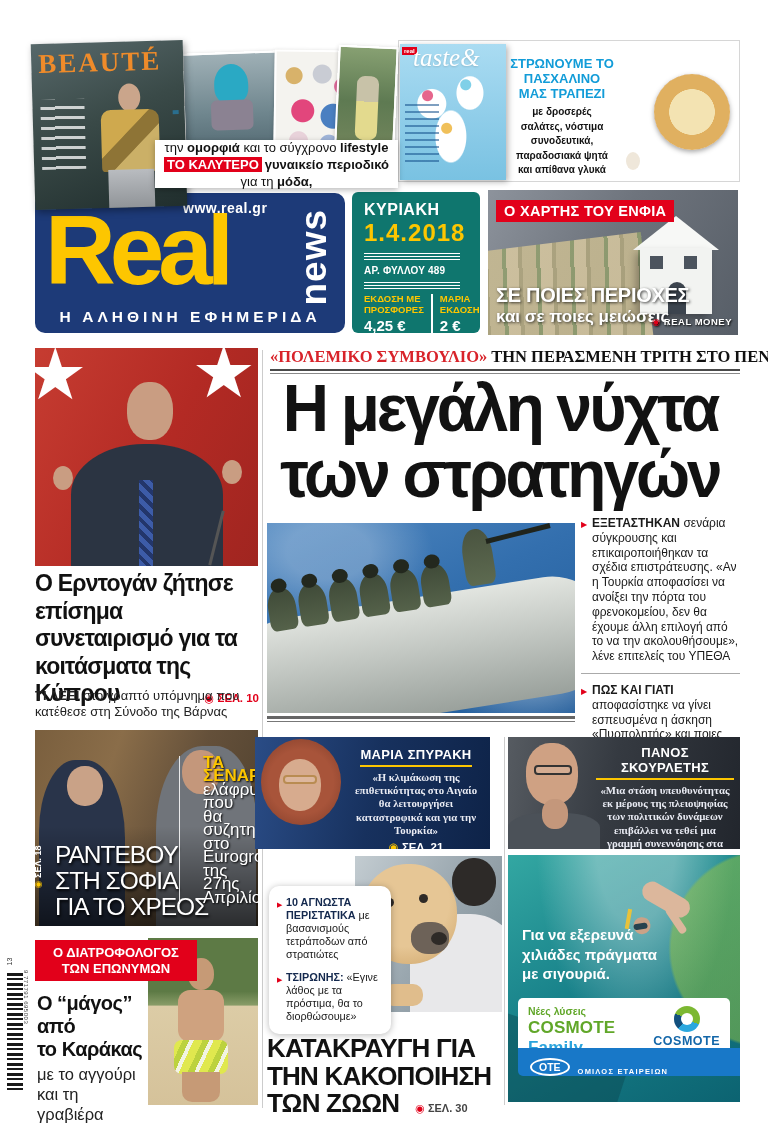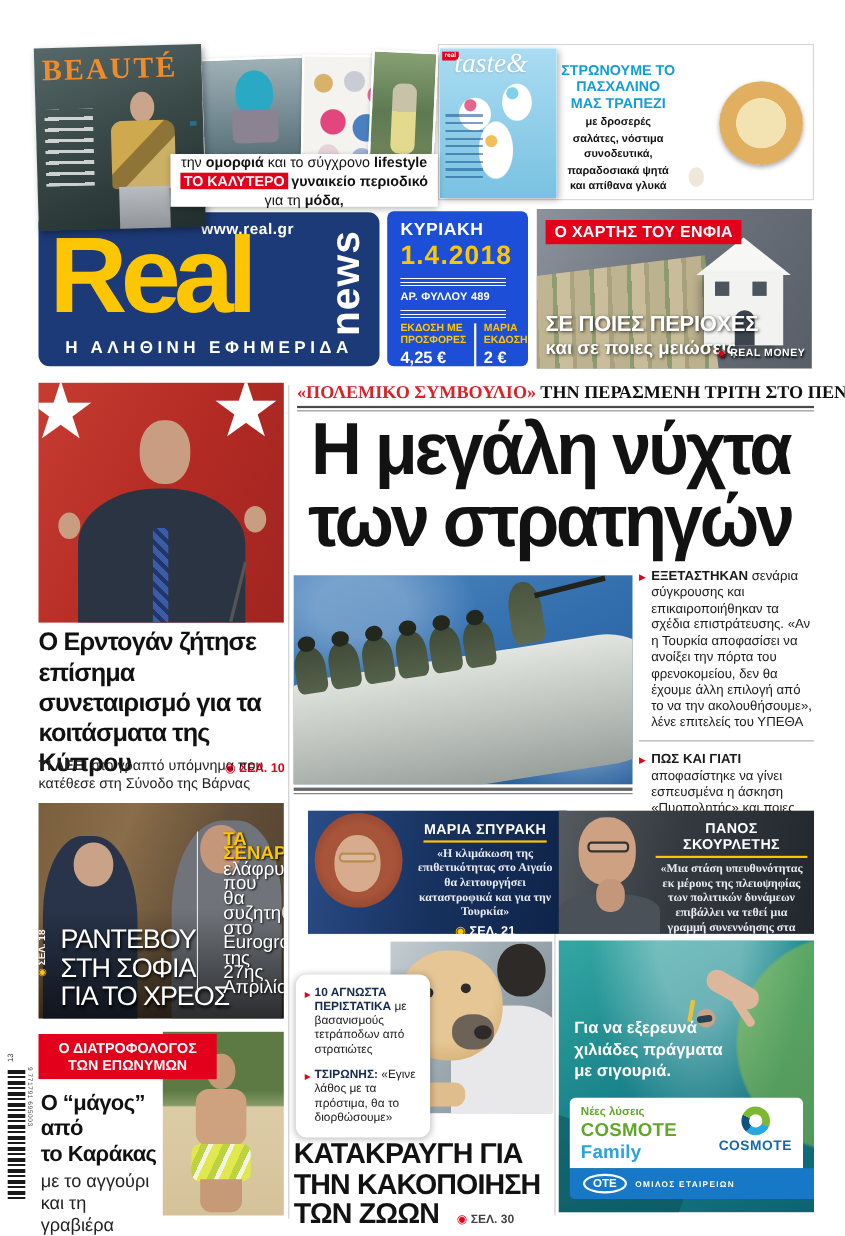--- a/index.html
+++ b/index.html
@@ -86,21 +86,21 @@
 
   
   .mast{left:35px;top:193px;width:310px;height:140px;background:#1d3a78;border-radius:10px;z-index:2}
   .mast-url{position:absolute;top:7px;left:148px;color:#fff;font-weight:bold;font-size:14px;letter-spacing:.5px}
   .mast-real{position:absolute;top:8px;left:10px;color:#fdc600;font-size:98px;line-height:1;font-weight:bold;letter-spacing:-6px}
   .mast-news{position:absolute;right:10px;top:16px;writing-mode:vertical-rl;transform:rotate(180deg);
     color:#fff;font-size:37px;font-weight:bold;letter-spacing:1px}
   .mast-tagline{position:absolute;bottom:7px;width:100%;text-align:center;color:#fff;font-weight:bold;font-size:15.5px;letter-spacing:4px}
 
   
-  .datebox{left:352px;top:192px;width:128px;height:141px;background:#1d4ed8;border-radius:6px;padding:9px 12px;color:#fff}
+  .datebox{left:352px;top:192px;width:128px;height:141px;background:#0f766e;border-radius:6px;padding:9px 12px;color:#fff}
   .db-day{font-size:16px;font-weight:bold;letter-spacing:.5px}
   .db-date{font-size:24px;font-weight:bold;color:#fdc600;letter-spacing:1px}
   .db-rule{height:8px;margin:5px 0;width:92%;
     background:repeating-linear-gradient(0deg,#fff 0 1px,transparent 1px 3px)}
   .db-issue{font-size:10px;font-weight:bold;letter-spacing:.2px}
   .db-prices{display:flex;margin-top:3px}
   .db-col1{padding-right:7px;border-right:2px solid #fff}
   .db-col2{padding-left:7px}
   .db-lbl{color:#fdc600;font-size:9.5px;font-weight:bold;line-height:10.5px}
   .db-val{font-size:15px;font-weight:bold;margin-top:2px}
@@ -178,21 +178,21 @@
   .debt-shade{position:absolute;left:0;bottom:0;width:100%;height:100px;background:linear-gradient(transparent,rgba(0,0,0,.62))}
   .debt-ref-vert{position:absolute;left:-18px;bottom:54px;transform:rotate(-90deg);color:#fff;font-size:9px;font-weight:bold;white-space:nowrap}
   .debt-head{position:absolute;left:20px;bottom:6px;color:#fff;font-weight:400;font-size:24.5px;line-height:26px;letter-spacing:-1px;text-shadow:1px 2px 3px #000;white-space:nowrap}
   .debt-side{position:absolute;right:3px;bottom:22px;width:76px;border-left:1px solid rgba(255,255,255,.85);padding-left:23px;
     font-size:17px;line-height:13.5px;color:#fff;text-shadow:1px 1px 2px #000}
   .debt-side .lead{color:#fdc600;font-weight:bold}
   .gold{color:#fdc600}
 
   
   .qbox{top:737px;height:112px;overflow:hidden;color:#fff}
-  .spy{left:280px;width:235px;background:linear-gradient(100deg,#2a4c86 0%,#17315e 50%,#0e2348 100%)}
+  .spy{left:255px;width:235px;background:linear-gradient(100deg,#2a4c86 0%,#17315e 50%,#0e2348 100%)}
   .sko{left:508px;width:232px;background:linear-gradient(100deg,#565b61 0%,#353a41 45%,#22262d 100%)}
   .q-photo{position:absolute;left:0;top:0;height:112px;width:92px}
   .spy-hair{position:absolute;left:6px;top:2px;width:80px;height:86px;border-radius:50%;background:radial-gradient(circle,#a8543a 0 55%,#7e3b28 100%)}
   .spy-face{position:absolute;left:24px;top:22px;width:42px;height:52px;border-radius:48%;background:#d7ab8e}
   .spy-glasses{position:absolute;left:28px;top:38px;width:34px;height:9px;border:2px solid #b98c52;border-radius:4px;background:rgba(255,255,255,.15)}
   .sko-head{position:absolute;left:18px;top:6px;width:52px;height:62px;border-radius:46%;background:#cfa183}
   .sko-glasses{position:absolute;left:26px;top:28px;width:38px;height:10px;border:2px solid #333;border-radius:4px;background:rgba(255,255,255,.12)}
   .sko-fist{position:absolute;left:34px;top:62px;width:26px;height:30px;border-radius:45%;background:#c4977b}
   .sko-body{position:absolute;left:0px;top:76px;width:92px;height:36px;background:#4b5158;border-radius:40% 40% 0 0}
   .q-content{position:absolute;top:8px;text-align:center}
@@ -258,22 +258,22 @@
     padding:7px 10px 0;display:flex;justify-content:space-between}
   .cc-offer{color:#61a729;font-size:10.5px;font-weight:bold}
   .cc-prod{font-size:17px;font-weight:bold;letter-spacing:.2px;margin-top:1px}
   .cc-green{color:#61a729}.cc-blue{color:#29a3dc}
   .cc-more{color:#8a8f94;font-size:9px;margin-top:5px}
   .cc-logo{text-align:center;padding-top:1px;width:72px}
   .cc-swirl{width:26px;height:26px;border-radius:50%;margin:0 auto;position:relative;
     background:conic-gradient(#7cb832 0 32%,#2aa7de 32% 62%,#12507e 62% 82%,#7cb832 82% 100%)}
   .cc-swirl::after{content:"";position:absolute;inset:7px;background:#fff;border-radius:50%}
   .cc-word{color:#1467a9;font-weight:bold;font-size:12.5px;letter-spacing:.5px;margin-top:2px}
-  .cos-ote{position:absolute;left:10px;top:207px;width:240px;height:28px;background:#1878c8;border-radius:0 0 5px 5px;
-    display:flex;align-items:center;padding-left:12px;gap:8px}
+  .cos-ote{position:absolute;left:10px;top:193px;width:240px;height:28px;background:#1878c8;border-radius:0 0 5px 5px;
+    display:flex;align-items:flex-end;padding-left:12px;gap:8px}
   .ote-oval{border:2px solid #fff;border-radius:50%;color:#fff;font-weight:bold;font-size:10.5px;padding:1px 7px}
   .ote-text{color:#fff;font-size:7.5px;font-weight:bold;letter-spacing:1.2px}
 </style>
 </head>
 <body>
 
 <div class="page">
 
   <div class="abs barcode">
     <div class="barcode-13">13</div>

